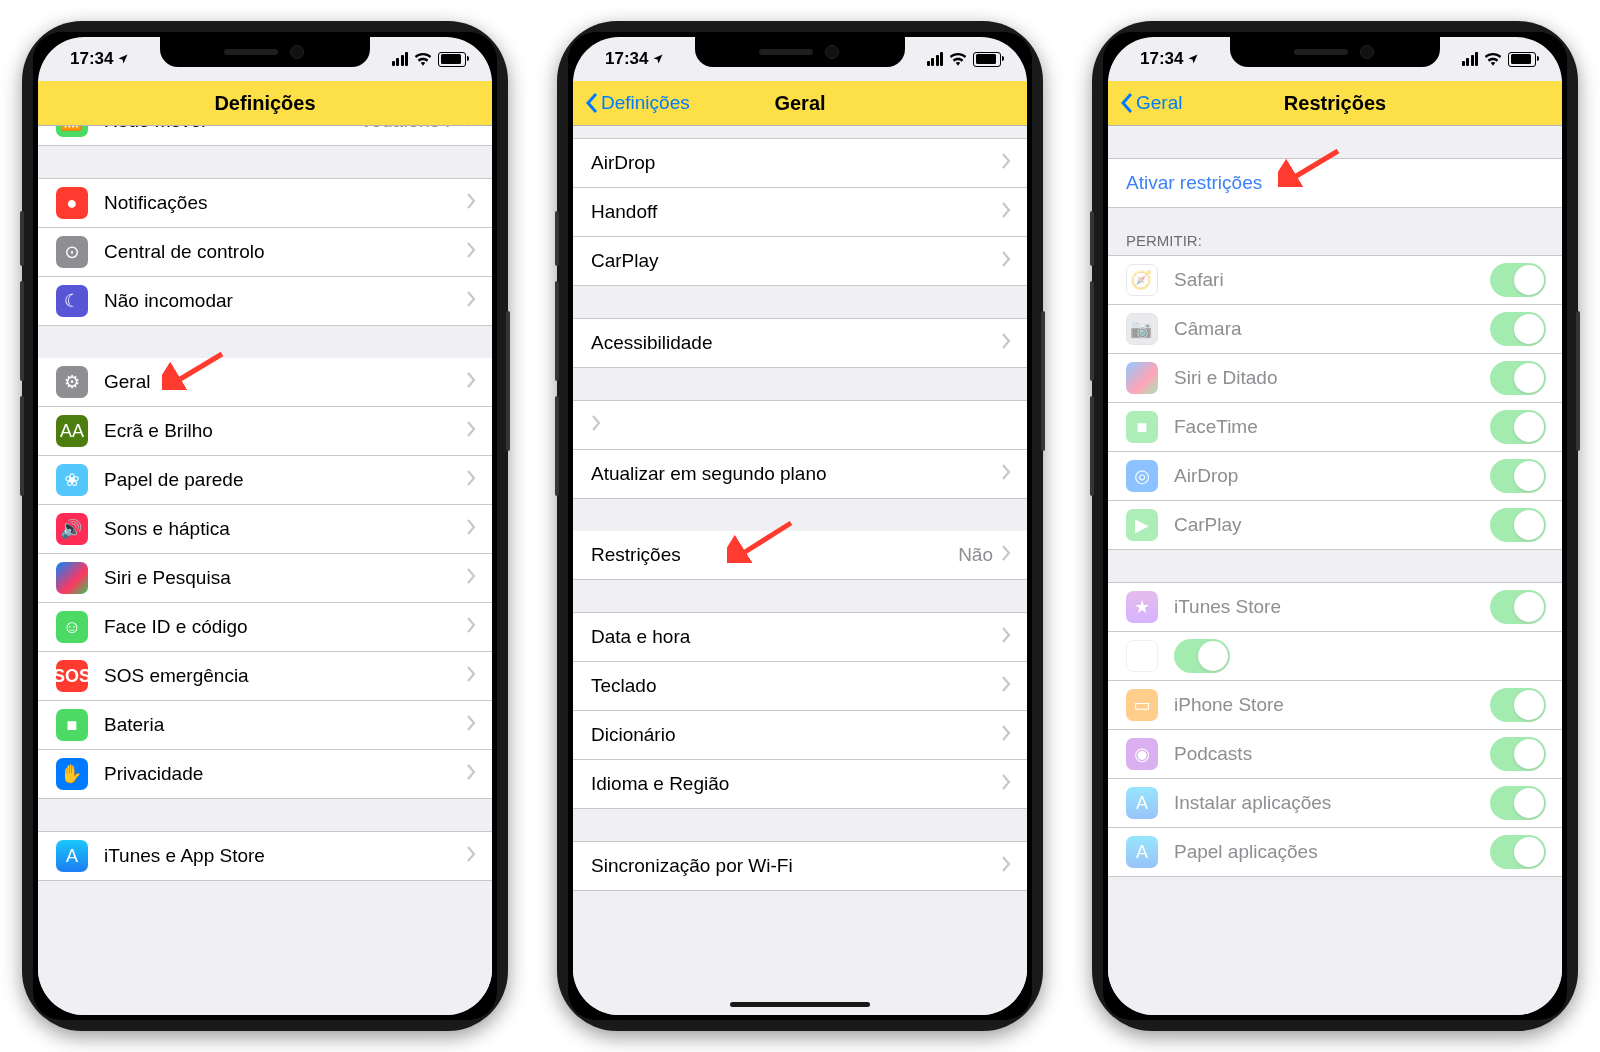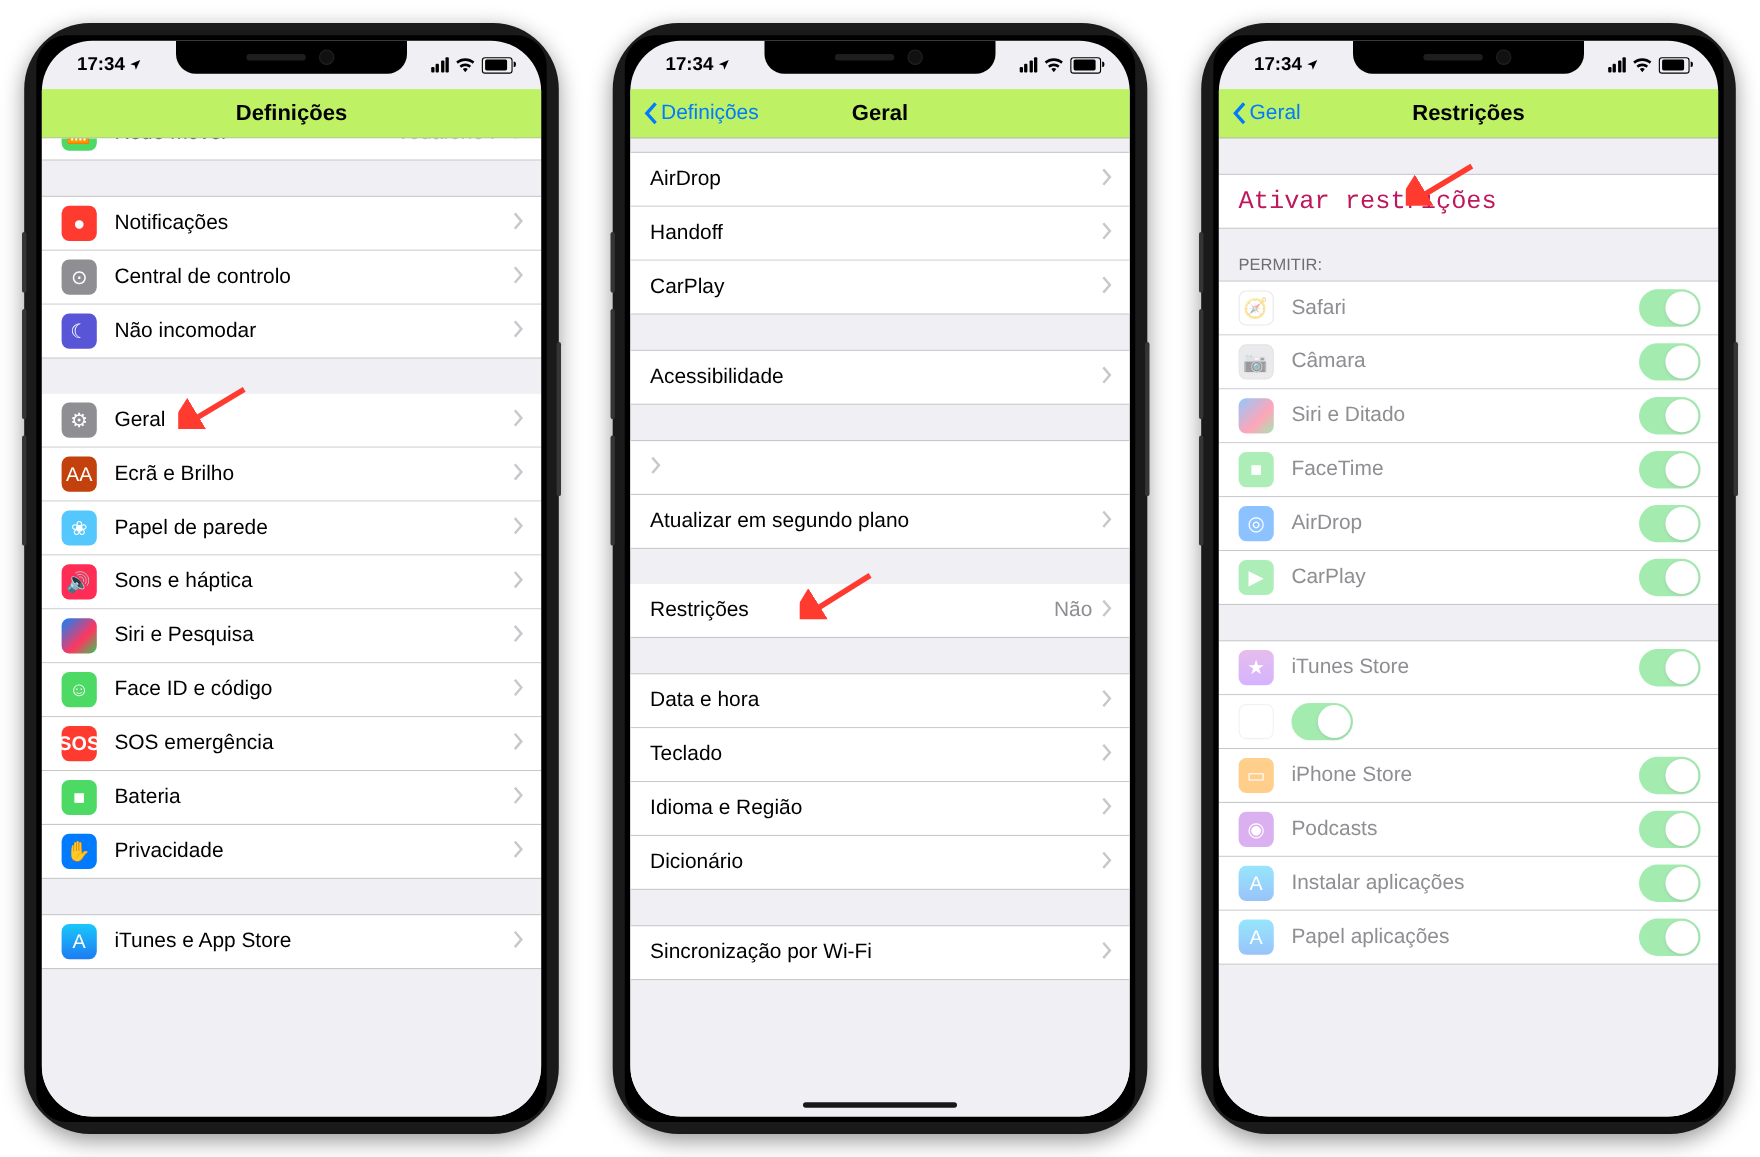--- a/index.html
+++ b/index.html
@@ -24,21 +24,21 @@
 .sig-bars{display:inline-flex;align-items:flex-end;gap:1.5px;}
 .sig-bars span{width:3px;background:#000;border-radius:1px;}
 .sig-bars span:nth-child(1){height:5px;}
 .sig-bars span:nth-child(2){height:8px;}
 .sig-bars span:nth-child(3){height:11px;}
 .sig-bars span:nth-child(4){height:14px;}
 .battery{width:26px;height:13px;border:1.5px solid #000;border-radius:3px;position:relative;}
 .battery::after{content:"";position:absolute;right:-4px;top:3px;width:2.5px;height:5px;background:#000;border-radius:0 2px 2px 0;}
 .battery-fill{position:absolute;left:1.5px;top:1.5px;bottom:1.5px;width:20px;background:#000;border-radius:1.5px;}
 
-.nav{height:44px;background:#bef264;border-bottom:1px solid #b2b2b2;display:flex;align-items:center;position:relative;padding:0 12px;}
+.nav{height:44px;background:#fde047;border-bottom:1px solid #b2b2b2;display:flex;align-items:center;position:relative;padding:0 12px;}
 .nav-title{position:absolute;left:0;right:0;text-align:center;font-size:20px;font-weight:600;color:#000;pointer-events:none;}
 .nav-back{display:flex;align-items:center;color:#007aff;font-size:19px;gap:2px;z-index:2;}
 .chev-left{width:14px;height:22px;}
 .chev-left svg{display:block;}
 
 .list{background:#efeff4;}
 .group{margin-top:32px;}
 .group:first-child{margin-top:0;}
 .group-header{font-size:15px;color:#6d6d72;padding:8px 18px 6px;text-transform:none;}
 .row{background:#fff;display:flex;align-items:center;height:48px;padding:0 16px 0 18px;border-bottom:1px solid #c8c7cc;position:relative;}
@@ -49,32 +49,32 @@
 .row .chev{color:#c7c7cc;}
 .row.noicon .label{margin-left:0;}
 .row .icon.dim{opacity:0.45;}
 .row .label.dim{color:#8e8e93;}
 
 .switch{width:56px;height:34px;background:#4cd964;border-radius:17px;position:relative;flex-shrink:0;}
 .switch::after{content:"";position:absolute;right:2px;top:2px;width:30px;height:30px;background:#fff;border-radius:50%;box-shadow:0 1px 3px rgba(0,0,0,0.3);}
 .switch.dim{opacity:0.5;}
 
 .linkrow{background:#fff;height:48px;display:flex;align-items:center;padding:0 18px;border-top:1px solid #c8c7cc;border-bottom:1px solid #c8c7cc;}
-.linkrow .link{color:#be185d;font-size:23px;font-family:Liberation Mono, monospace;}
+.linkrow .link{color:#3b82f6;font-size:19px;}
 
 .arrow{position:absolute;z-index:40;pointer-events:none;}
 .arrow svg{display:block;}
 
 .chevron{width:10px;height:16px;}
 
 .ic-red{background:#ff3b30;}
 .ic-gray{background:#8e8e93;}
 .ic-purple{background:#5856d6;}
 .ic-gear{background:#8e8e93;}
-.ic-blueA{background:#c2410c;}
+.ic-blueA{background:#4d7c0f;}
 .ic-cyan{background:#54c7fc;}
 .ic-redS{background:#ff2d55;}
 .ic-siri{background:linear-gradient(135deg,#0a84ff 0%,#ff375f 60%,#34c759 100%);}
 .ic-green{background:#4cd964;}
 .ic-sos{background:#ff3b30;font-size:12px;font-weight:bold;}
 .ic-hand{background:#007aff;}
 .ic-appstore{background:linear-gradient(#1ac7fb,#1d7cf2);}
 .ic-safari{background:#fff;border:1px solid #ccc;box-sizing:border-box;}
 .ic-camera{background:#d1d1d6;border:1px solid #c4c4c8;box-sizing:border-box;}
 .ic-facetime{background:#4cd964;}
@@ -358,27 +358,27 @@
                     <path fill="none" stroke="#c7c7cc" stroke-width="2.2" d="M2 1l6 7-6 7"></path>
                   </svg></span>
               </div>
               <div class="row noicon">
                 <span class="label">Teclado</span>
                 <span class="chev"><svg class="chevron" viewBox="0 0 10 16">
                     <path fill="none" stroke="#c7c7cc" stroke-width="2.2" d="M2 1l6 7-6 7"></path>
                   </svg></span>
               </div>
               <div class="row noicon">
+                <span class="label">Dicionário</span>
+                <span class="chev"><svg class="chevron" viewBox="0 0 10 16">
+                    <path fill="none" stroke="#c7c7cc" stroke-width="2.2" d="M2 1l6 7-6 7"></path>
+                  </svg></span>
+              </div>
+              <div class="row noicon">
                 <span class="label">Idioma e Região</span>
-                <span class="chev"><svg class="chevron" viewBox="0 0 10 16">
-                    <path fill="none" stroke="#c7c7cc" stroke-width="2.2" d="M2 1l6 7-6 7"></path>
-                  </svg></span>
-              </div>
-              <div class="row noicon">
-                <span class="label">Dicionário</span>
                 <span class="chev"><svg class="chevron" viewBox="0 0 10 16">
                     <path fill="none" stroke="#c7c7cc" stroke-width="2.2" d="M2 1l6 7-6 7"></path>
                   </svg></span>
               </div>
             </div>
       <div class="group" id="p2gF">
               <div class="row noicon">
                 <span class="label">Sincronização por Wi-Fi</span>
                 <span class="chev"><svg class="chevron" viewBox="0 0 10 16">
                     <path fill="none" stroke="#c7c7cc" stroke-width="2.2" d="M2 1l6 7-6 7"></path>

